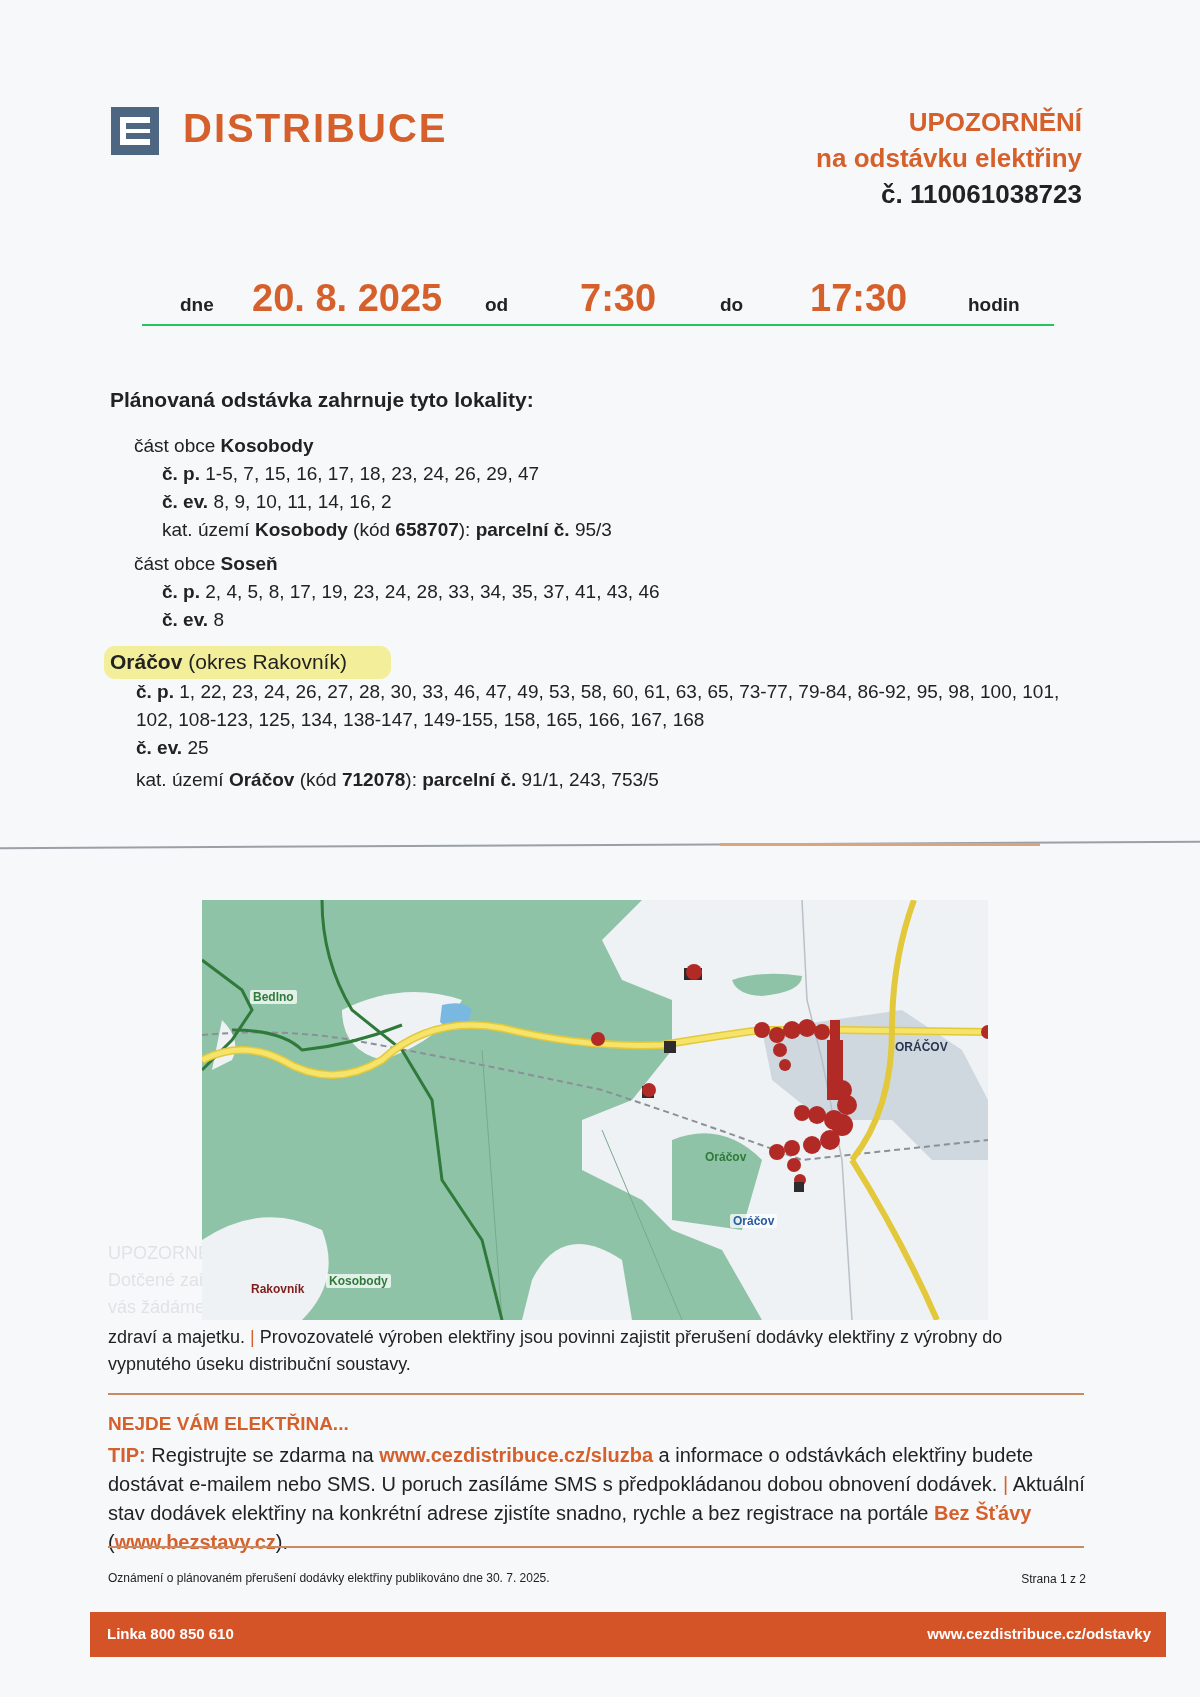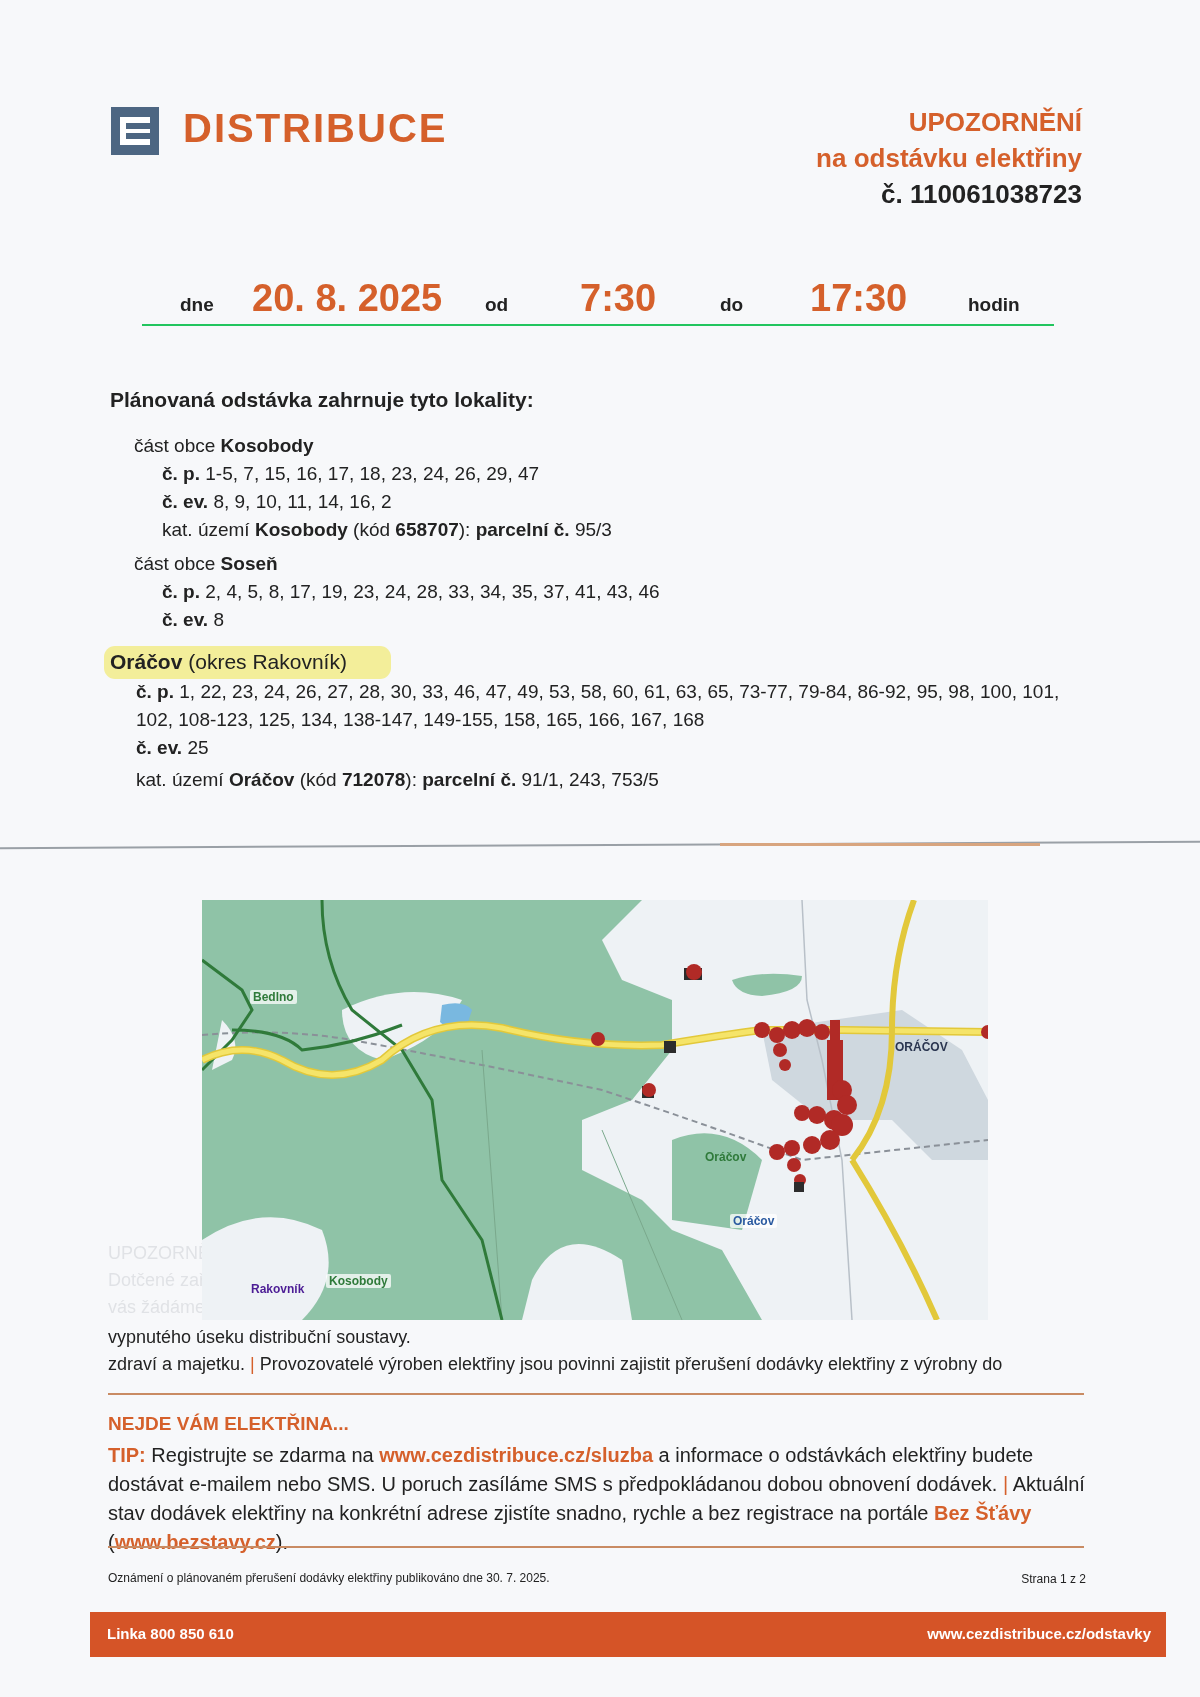--- a/index.html
+++ b/index.html
@@ -202,27 +202,27 @@
         <circle cx="592" cy="265" r="7"></circle>
         <circle cx="598" cy="280" r="6"></circle>
       <rect x="592" y="282" width="10" height="10" fill="#2c2c2c"></rect>
       <circle cx="786" cy="132" r="7"></circle>
     </g>
   </svg>
   <span class="map-label" style="left:48px;top:90px;color:#2f7a3a">Bedlno</span>
   <span class="map-label" style="left:690px;top:140px;color:#2a3550;background:transparent">ORÁČOV</span>
   <span class="map-label" style="left:500px;top:250px;color:#2f7a3a;background:transparent">Oráčov</span>
   <span class="map-label" style="left:528px;top:314px;color:#2a5aa0">Oráčov</span>
-  <span class="map-label" style="left:46px;top:382px;color:#4c1d95;background:transparent">Rakovník</span>
+  <span class="map-label" style="left:46px;top:382px;color:#7f1d1d;background:transparent">Rakovník</span>
   <span class="map-label" style="left:124px;top:374px;color:#2f7a3a">Kosobody</span>
 </div>
 
 <div class="abs para">
+  <div><span>zdraví a majetku.</span> <span class="sep">|</span> <span>Provozovatelé výroben elektřiny jsou povinni zajistit přerušení dodávky elektřiny z výrobny do</span></div>
   <div>vypnutého úseku distribuční soustavy.</div>
-  <div><span>zdraví a majetku.</span> <span class="sep">|</span> <span>Provozovatelé výroben elektřiny jsou povinni zajistit přerušení dodávky elektřiny z výrobny do</span></div>
 </div>
 
 <div class="abs hr" style="top:1393px"></div>
 
 <div class="abs tip-title">NEJDE VÁM ELEKTŘINA...</div>
 <div class="abs tip">
   <span class="orange b">TIP:</span><span> Registrujte se zdarma na </span><a>www.cezdistribuce.cz/sluzba</a><span> a informace o odstávkách elektřiny budete dostávat e-mailem nebo SMS. U poruch zasíláme SMS s předpokládanou dobou obnovení dodávek. </span><span class="sep">|</span><span> Aktuální stav dodávek elektřiny na konkrétní adrese zjistíte snadno, rychle a bez registrace na portále </span><a>Bez Šťávy</a><span> (</span><a>www.bezstavy.cz</a><span>).</span>
 </div>
 
 <div class="abs hr" style="top:1546px"></div>

